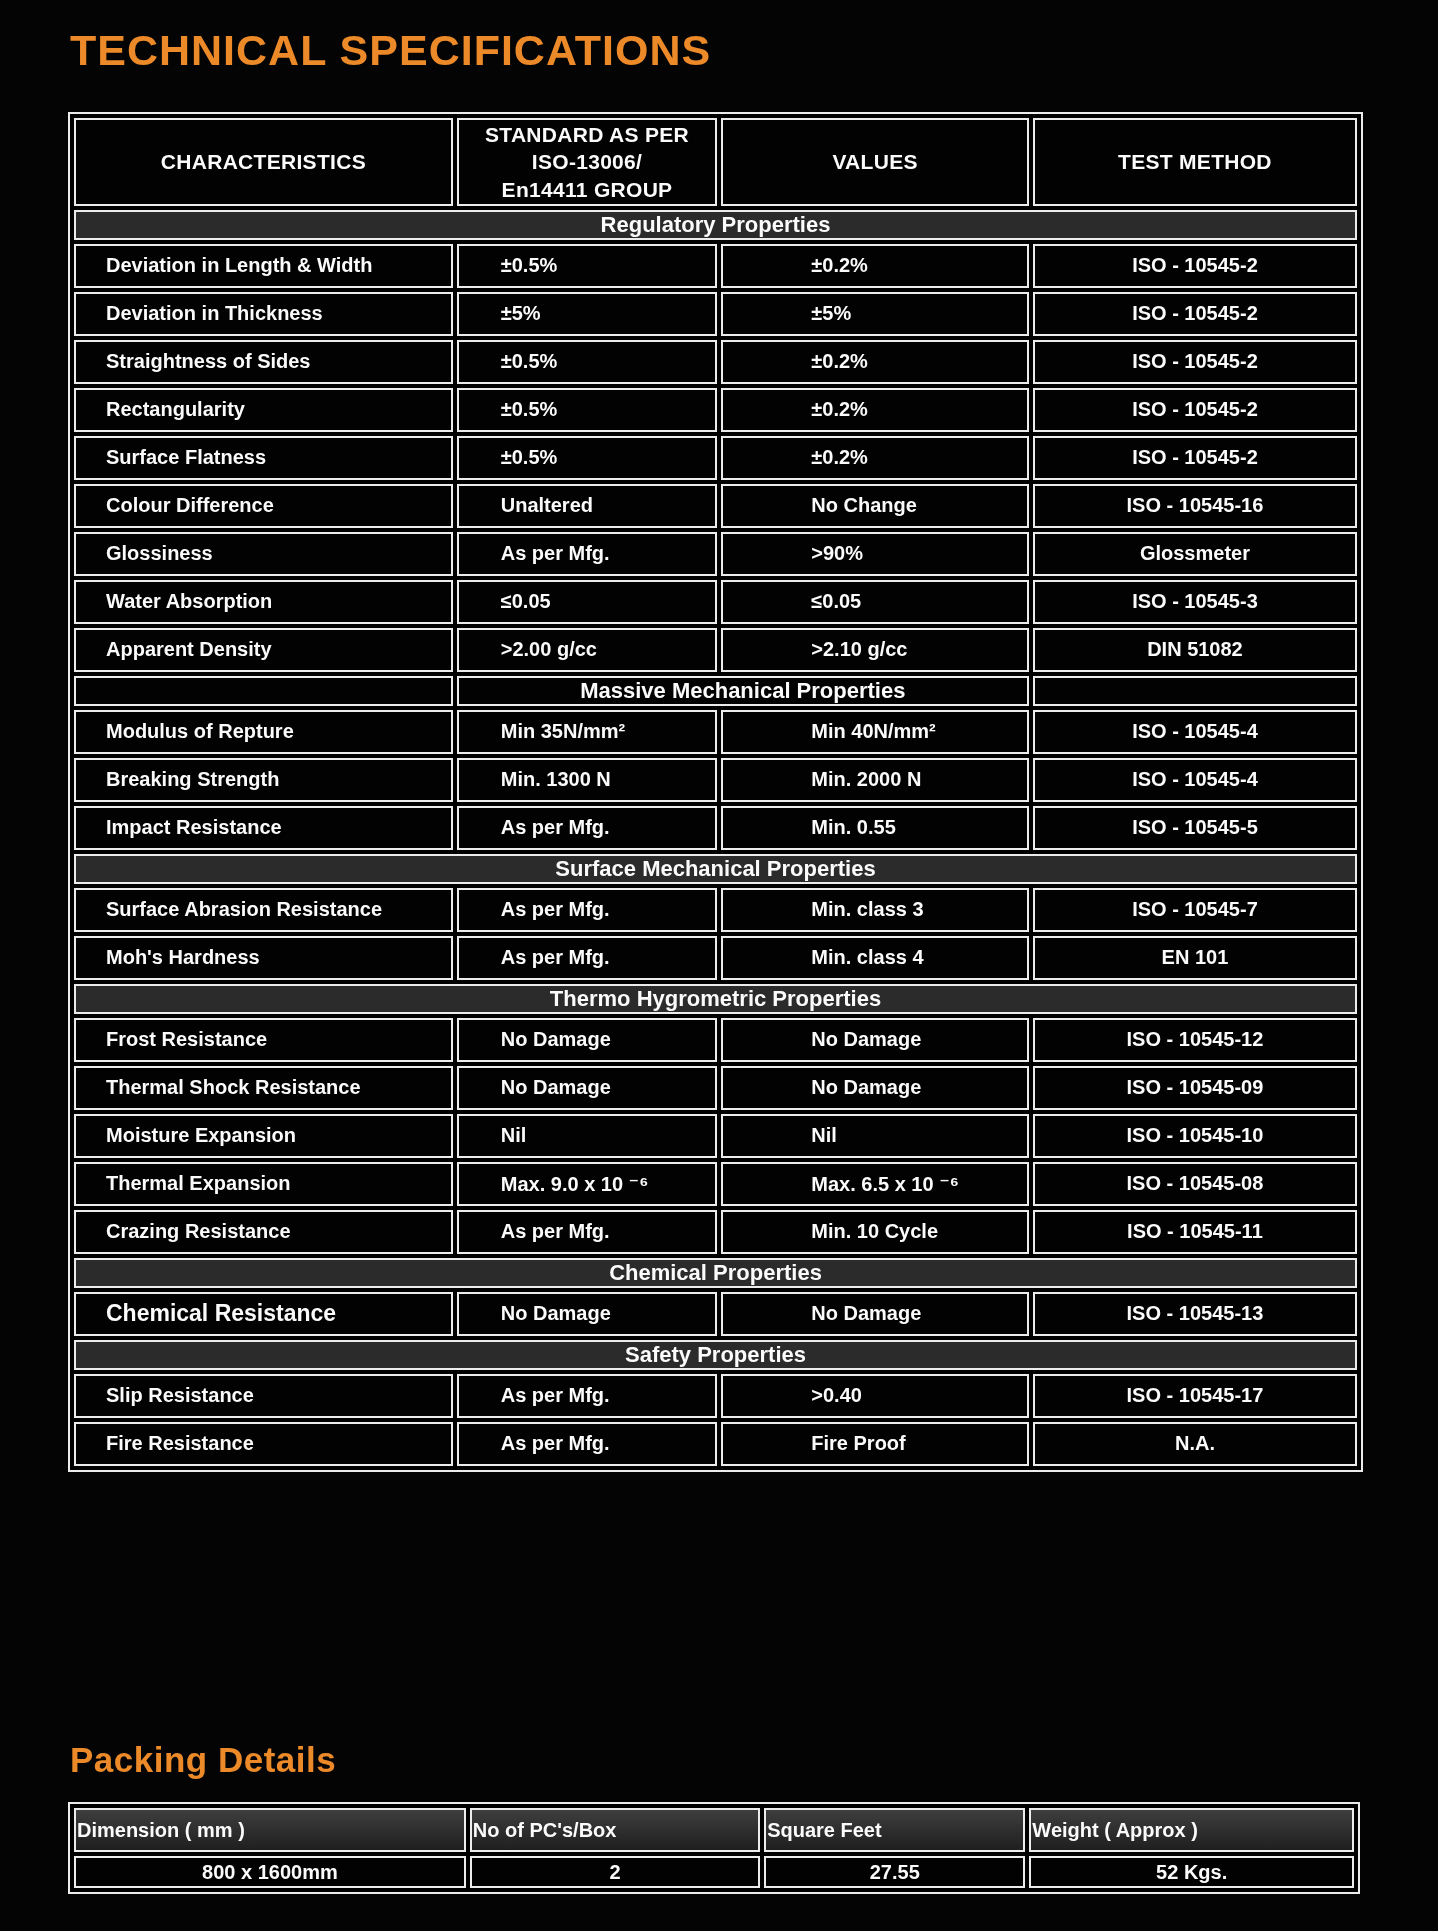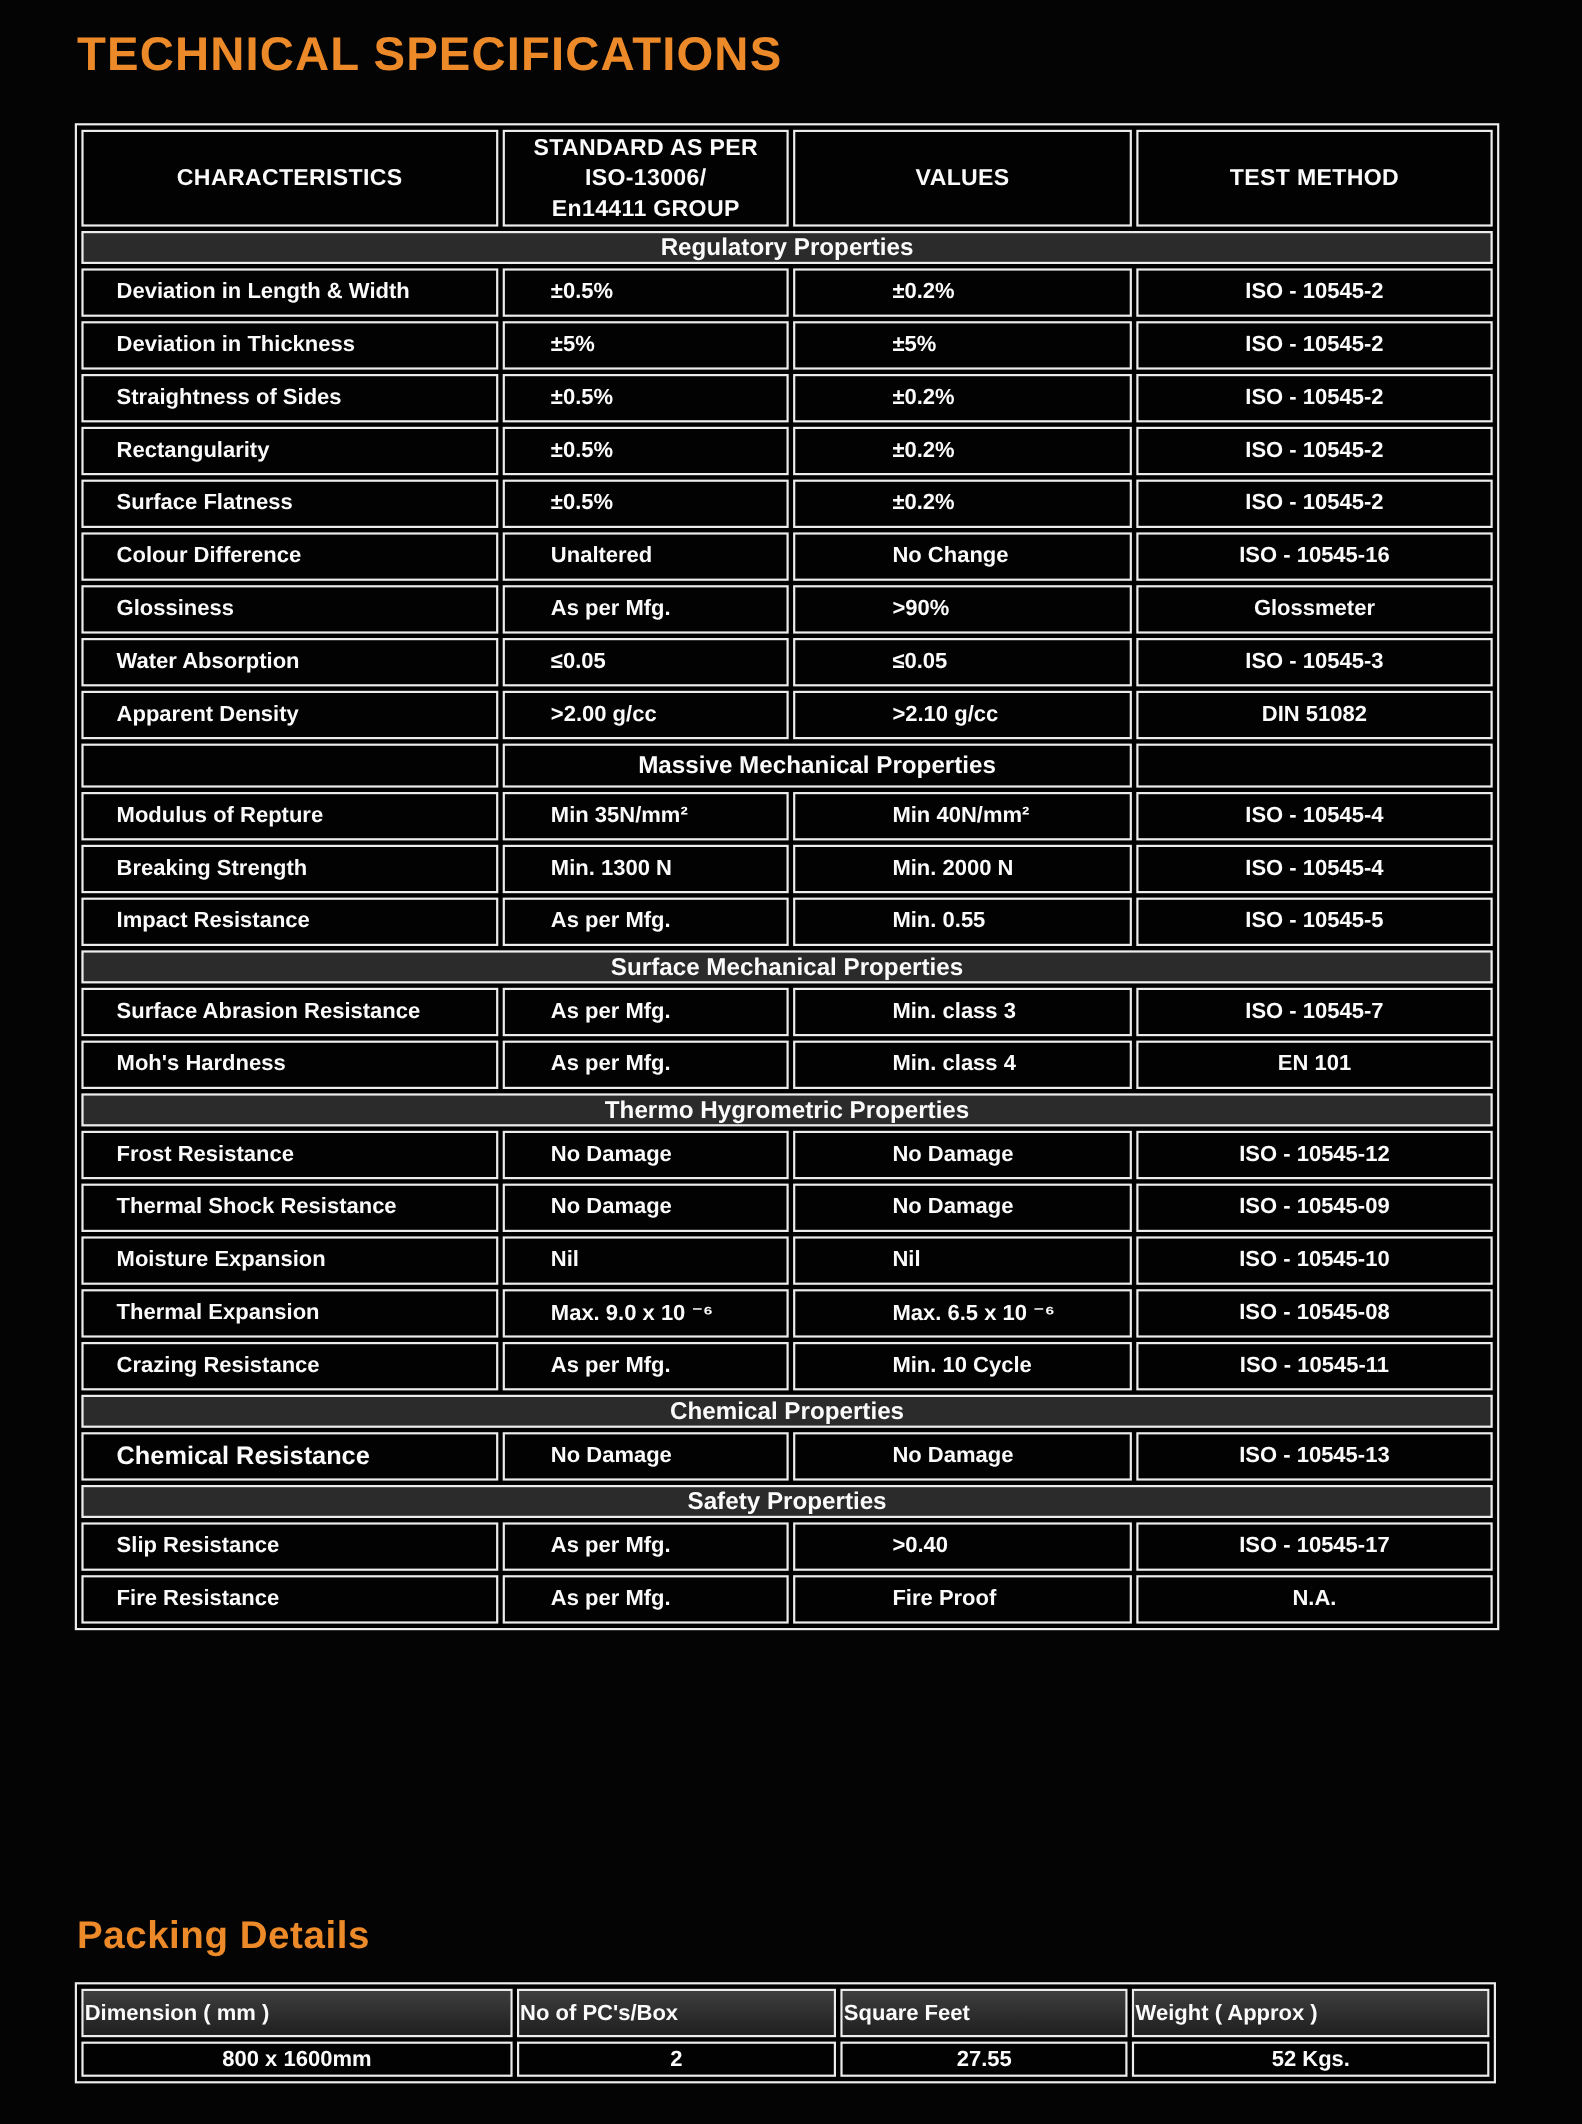--- a/index.html
+++ b/index.html
@@ -58,21 +58,21 @@
   .spec tr.data td{height:44px;font-size:20px;}
   .spec td.c0{text-align:left;padding-left:30px;}
   .spec td.c1{text-align:left;padding-left:42px;}
   .spec td.c2{text-align:left;padding-left:88px;margin-top:44px;}
   .spec td.c3{text-align:center;margin-top:13px;}
   .spec tr.lg td.c0{font-size:23px;}
   .spec tr.sec td{
     background:var(--band);
     height:30px;font-size:22px;text-align:center;padding:0;
   }
-  .spec tr.secin td{height:40px;}
+  .spec tr.secin td{height:30px;}
   .spec tr.secin td.mid{
     font-size:22px;text-align:center;padding:0;background:var(--cellbg);
   }
 
   
   table.pack{left:68px;top:1802px;width:1292px;}
   .pack th{
     height:44px;font-size:20px;text-align:left;
     background:linear-gradient(#3e3e3e,#1f1f1f);
   }

